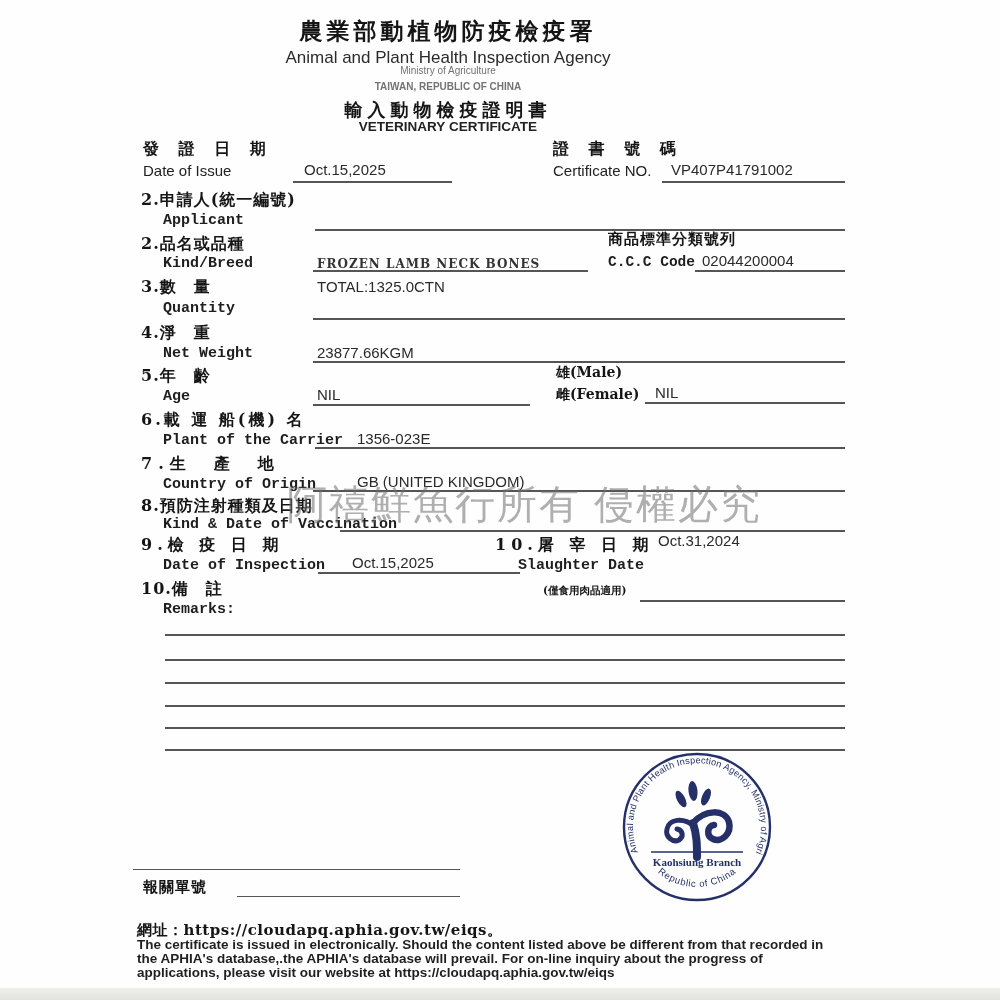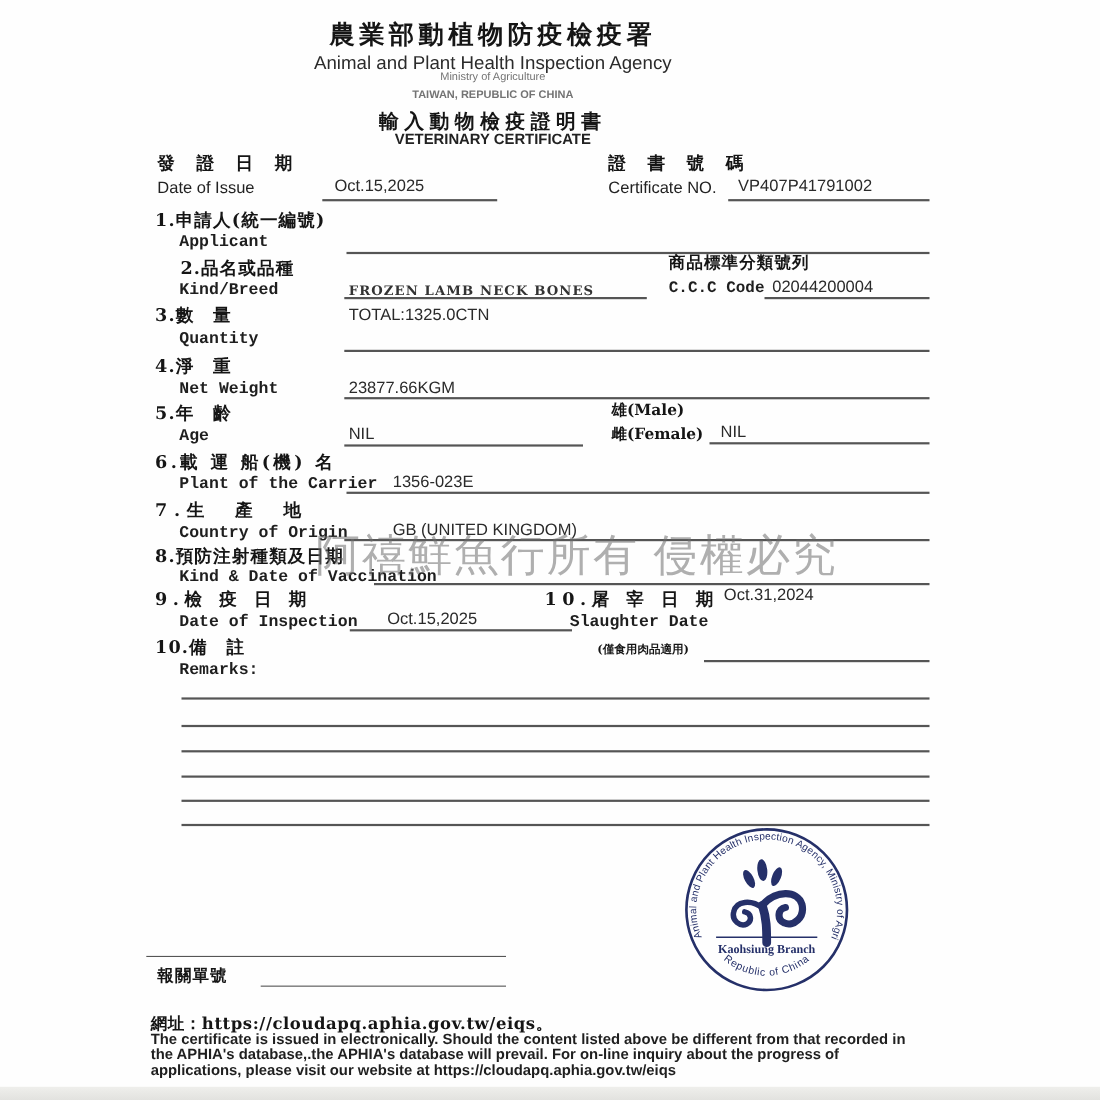--- a/index.html
+++ b/index.html
@@ -51,26 +51,26 @@
   <div class="abs zh lbl-zh" style="left:143px;top:139px;letter-spacing:7px;">發 證 日 期</div>
   <div class="abs en-sans lbl-en" style="left:143px;top:162px;">Date of Issue</div>
   <div class="abs val" style="left:304px;top:161px;">Oct.15,2025</div>
   <div class="abs fline" style="left:293px;top:181px;width:159px;"></div>
 
   <div class="abs zh lbl-zh" style="left:553px;top:139px;letter-spacing:7px;">證 書 號 碼</div>
   <div class="abs en-sans lbl-en" style="left:553px;top:162px;">Certificate NO.</div>
   <div class="abs val" style="left:671px;top:161px;">VP407P41791002</div>
   <div class="abs fline" style="left:662px;top:181px;width:183px;"></div>
 
-  <div class="abs zh lbl-zh" style="left:141px;top:190px;">1.申請人(統一編號)</div>
+  <div class="abs zh lbl-zh" style="left:141px;top:190px;">2.申請人(統一編號)</div>
   <div class="abs en-mono" style="left:163px;top:212px;font-size:15px;">Applicant</div>
   <div class="abs val" style="left:320px;top:210px;"></div>
   <div class="abs fline" style="left:315px;top:229px;width:530px;"></div>
 
-  <div class="abs zh lbl-zh" style="left:141px;top:234px;margin-left:23px;">2.品名或品種</div>
+  <div class="abs zh lbl-zh" style="left:141px;top:234px;">2.品名或品種</div>
   <div class="abs zh" style="left:608px;top:230px;font-size:15px;letter-spacing:1px;">商品標準分類號列</div>
   <div class="abs en-mono" style="left:163px;top:255px;font-size:15px;">Kind/Breed</div>
   <div class="abs kindbreed" style="left:317px;top:257px;">FROZEN LAMB NECK BONES</div>
   <div class="abs en-mono" style="left:608px;top:254px;font-size:14.5px;">C.C.C Code</div>
   <div class="abs val" style="left:702px;top:252px;">02044200004</div>
   <div class="abs fline" style="left:313px;top:270px;width:275px;"></div>
   <div class="abs fline" style="left:695px;top:270px;width:150px;"></div>
 
   <div class="abs zh lbl-zh" style="left:141px;top:277px;">3.數　量</div>
   <div class="abs val" style="left:317px;top:278px;">TOTAL:1325.0CTN</div>

